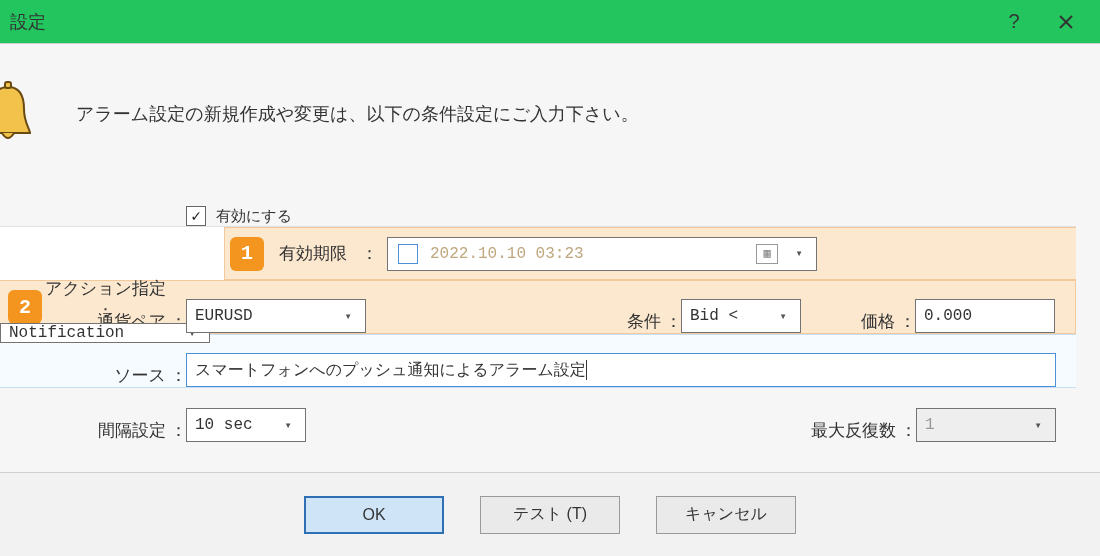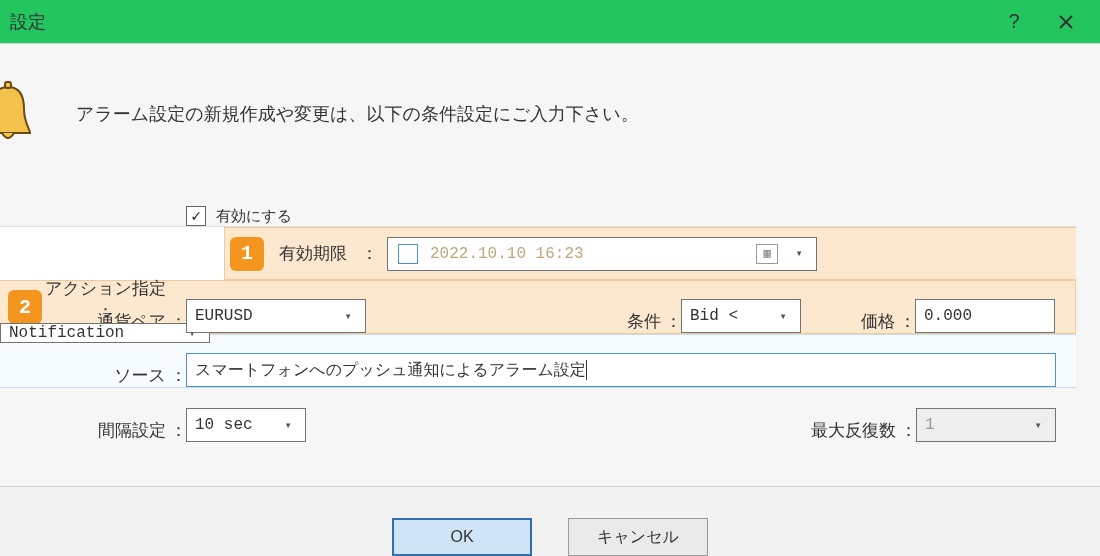--- a/index.html
+++ b/index.html
@@ -161,24 +161,24 @@
     flex:1 1 auto;
     padding-right:20px;
     border-right:none;
     gap:10px;
   }
 
   
   .button-bar {
     position:absolute;
     bottom:0; left:0; right:0;
-    height:70px;
+    height:84px;
     border-top:1px solid #d0d0d0;
     background:#f2f2f2;
-    display:flex; align-items:flex-end; justify-content:center;
+    display:flex; align-items:center; justify-content:center;
     gap:36px;
   }
   .dlg-btn {
     min-width:140px; height:38px;
     background:#eaeaea;
     border:1px solid #9a9a9a;
     display:flex; align-items:center; justify-content:center;
     font-size:16px;
     padding:0 18px;
   }
@@ -245,21 +245,21 @@
         </div>
       </div>
       <div class="orange-seg">
         <div style="width:44px;display:flex;justify-content:center;">
           <div class="num-badge">1</div>
         </div>
         <div class="lbl" style="width:auto">有効期限</div>
         <div class="colon">：</div>
         <div class="datebox disabled">
           <span class="checkbox-visual blue"></span>
-          <span style="color:#bfa77e">2022.10.10 16:23</span>
+          <span style="color:#bfa77e">2022.10.10 03:23</span>
           <span class="spacer-flex"></span>
           <span class="cal-icon">▦</span>
           <span class="chev">▾</span>
         </div>
       </div>
     </div>
 
     <div class="row hl-orange" style="padding-right:20px;">
       <div class="gutter">
         <div class="num-badge">2</div>
@@ -313,15 +313,18 @@
     </div>
 
   </div>
 </div>
 
 <div class="button-bar">
   <div class="dlg-btn primary">
     <span>OK</span>
   </div>
   <div class="dlg-btn">
+    <span>テスト (T)</span>
+  </div>
+  <div class="dlg-btn">
     <span>キャンセル</span>
   </div>
 </div>
 
 </body></html>

